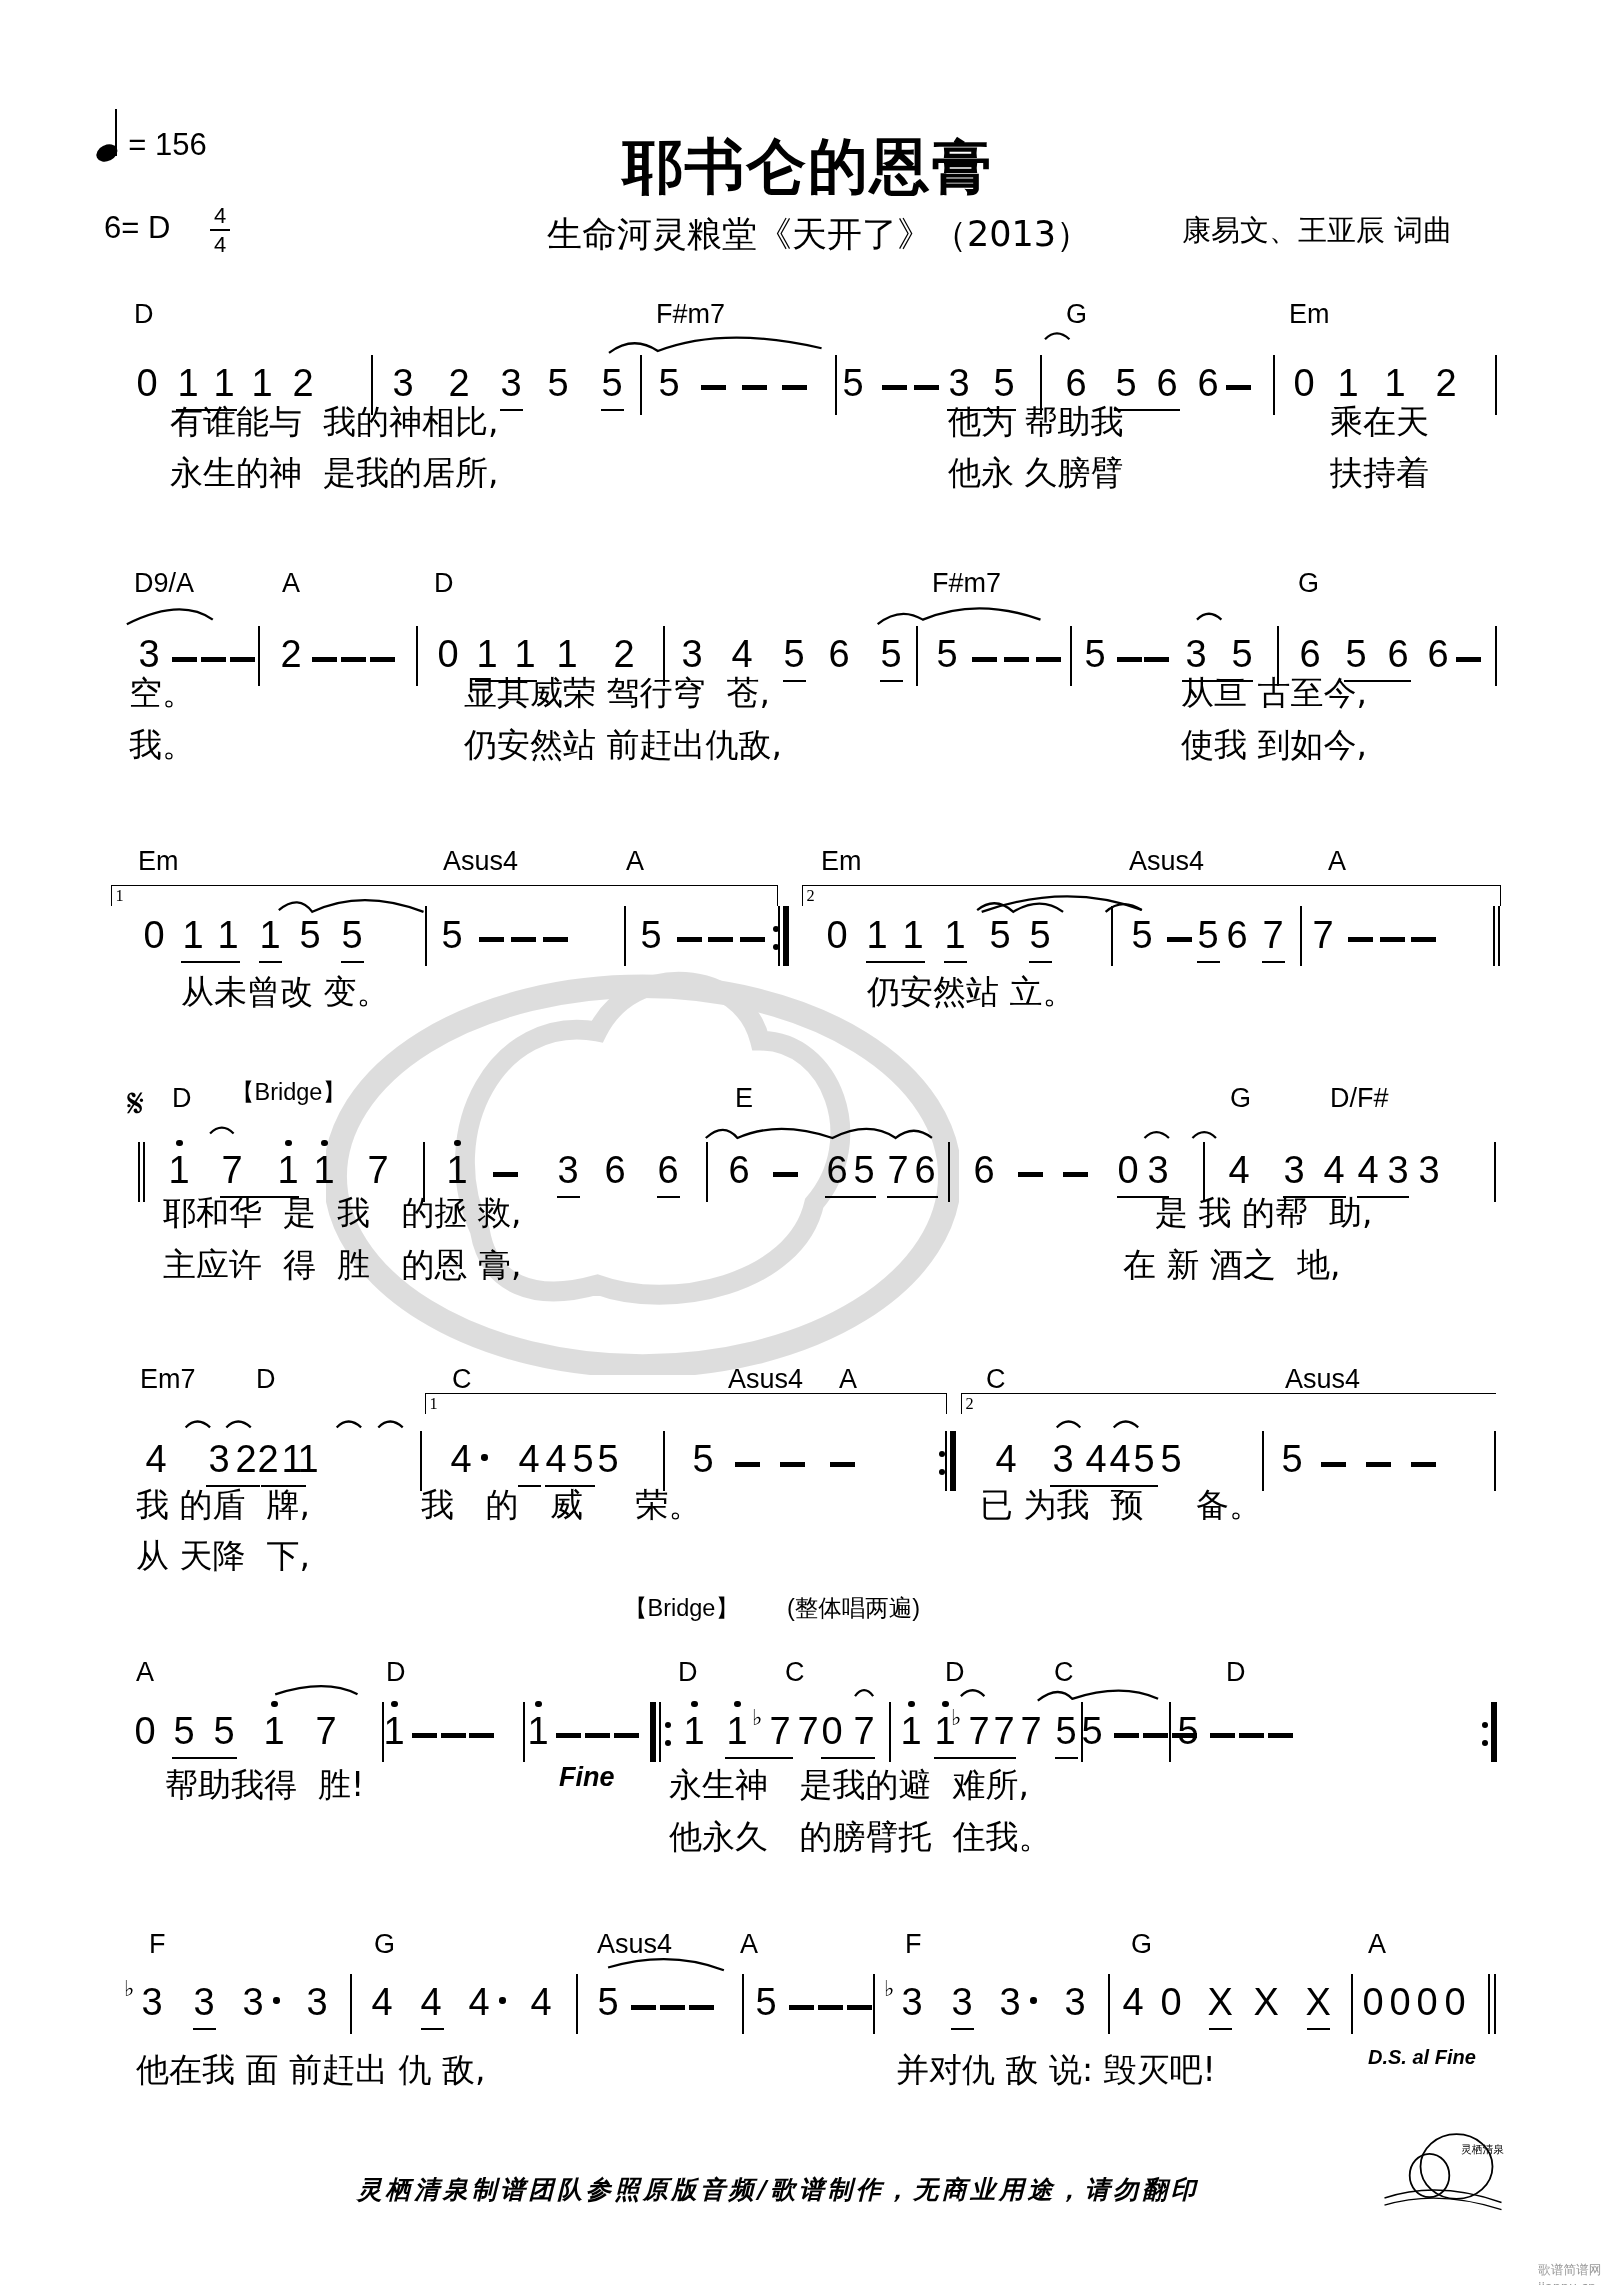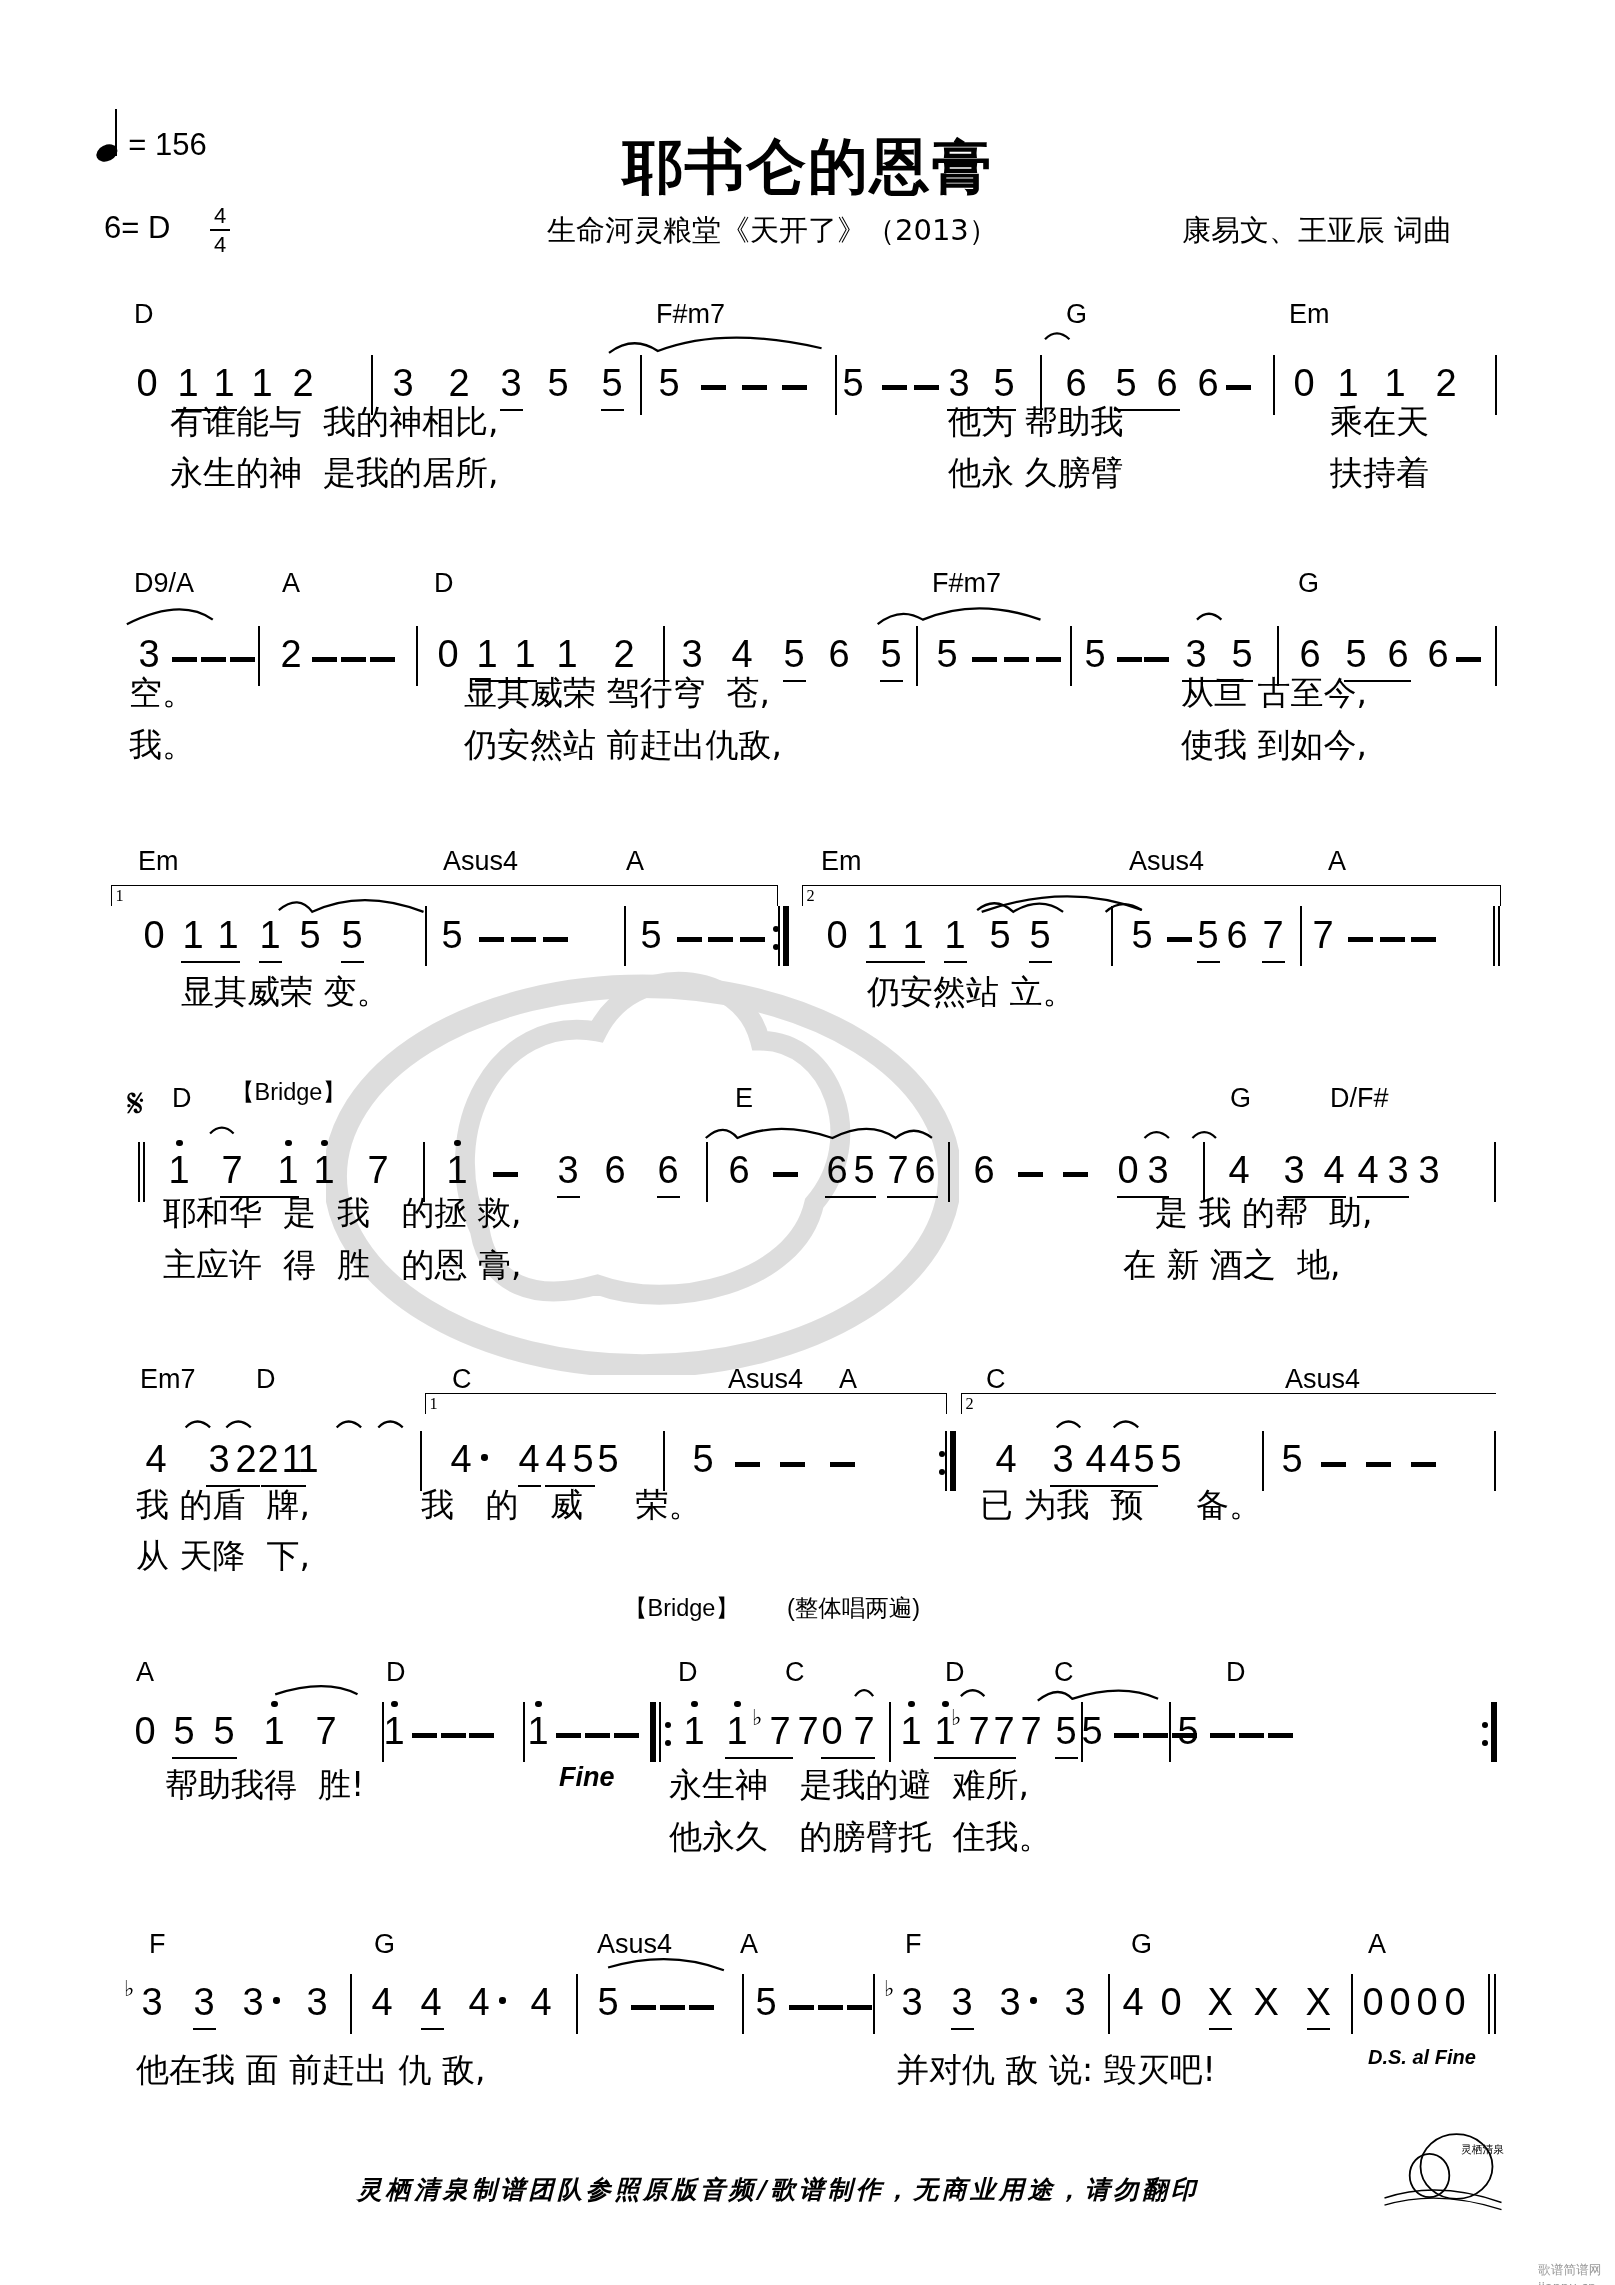--- a/index.html
+++ b/index.html
@@ -6,21 +6,21 @@
   body{width:1616px;height:2285px;position:relative;overflow:hidden;font-family:"DejaVu Sans","Liberation Sans",sans-serif;color:#000;}
   .abs{position:absolute;}
   #tempo{left:110px;top:109px;font-size:31px;font-family:"Liberation Sans",sans-serif;}
   #tempo .note{display:inline-block;position:relative;width:25px;height:54px;vertical-align:bottom;}
   #tempo .note .stem{position:absolute;left:20px;top:0;width:2.7px;height:47px;background:#000;}
   #tempo .note .head{position:absolute;left:1.8px;top:36px;width:22px;height:16.3px;background:#000;border-radius:50%;transform:rotate(-25deg);}
   #title{left:0;width:1616px;top:127px;text-align:center;font-size:60px;font-weight:bold;letter-spacing:1.8px;}
   #keysig{left:104px;top:210px;font-size:31px;font-family:"Liberation Sans",sans-serif;}
   #timesig{left:210px;top:203px;font-size:22px;font-family:"Liberation Sans",sans-serif;text-align:center;line-height:25px;}
   #timesig .line{width:20px;height:1.8px;background:#000;margin:0.9px auto;}
-  #source{left:547px;top:211px;font-size:29px;}
+  #source{left:547px;top:211px;font-size:35px;}
   #author{left:1182px;top:211px;font-size:29px;}
   .chord{position:absolute;font-family:"Liberation Sans",sans-serif;font-size:27px;}
   .note{position:absolute;font-family:"Liberation Sans",sans-serif;font-size:38px;text-align:center;width:31px;margin-left:-15.4px;}
   .note .dot{position:absolute;left:12.7px;top:-9px;width:6.3px;height:6.3px;border-radius:50%;background:#000;}
   .note .flat{position:absolute;left:-12.7px;top:-5.4px;font-size:22px;}
   .note .aug{position:absolute;right:-11px;top:16.3px;width:6.3px;height:6.3px;border-radius:50%;background:#000;}
   .dash{position:absolute;height:4.5px;width:25px;background:#000;}
   .under{position:absolute;height:1.8px;background:#000;}
   .bar{position:absolute;width:1.8px;background:#000;}
   .barthick{position:absolute;width:6.3px;background:#000;}
@@ -427,21 +427,21 @@
     <div class="lyric" style="left: 1330px; top: 400px;">乘在天</div>
     <div class="lyric" style="left: 170px; top: 451px;">永生的神  是我的居所,</div>
     <div class="lyric" style="left: 948px; top: 451px;">他永 久膀臂</div>
     <div class="lyric" style="left: 1330px; top: 451px;">扶持着</div>
     <div class="lyric" style="left: 129px; top: 671px;">空。</div>
     <div class="lyric" style="left: 464px; top: 671px;">显其威荣 驾行穹  苍,</div>
     <div class="lyric" style="left: 1181px; top: 671px;">从亘 古至今,</div>
     <div class="lyric" style="left: 129px; top: 723px;">我。</div>
     <div class="lyric" style="left: 464px; top: 723px;">仍安然站 前赶出仇敌,</div>
     <div class="lyric" style="left: 1181px; top: 723px;">使我 到如今,</div>
-    <div class="lyric" style="left: 181px; top: 970px;">显其威荣 变。</div>
+    <div class="lyric" style="left: 181px; top: 970px;">从未曾改 变。</div>
     <div class="lyric" style="left: 867px; top: 970px;">仍安然站 立。</div>
     <div class="lyric" style="left: 163px; top: 1191px;">耶和华  是  我   的拯 救,</div>
     <div class="lyric" style="left: 1155px; top: 1191px;">是 我 的帮  助,</div>
     <div class="lyric" style="left: 163px; top: 1243px;">主应许  得  胜   的恩 膏,</div>
     <div class="lyric" style="left: 1123px; top: 1243px;">在 新 酒之  地,</div>
     <div class="lyric" style="left: 136px; top: 1483px;">我 的盾  牌,</div>
     <div class="lyric" style="left: 421px; top: 1483px;">我   的   威     荣。</div>
     <div class="lyric" style="left: 980px; top: 1483px;">已 为我  预     备。</div>
     <div class="lyric" style="left: 136px; top: 1534px;">从 天降  下,</div>
     <div class="lyric" style="left: 165px; top: 1763px;">帮助我得  胜!</div>

